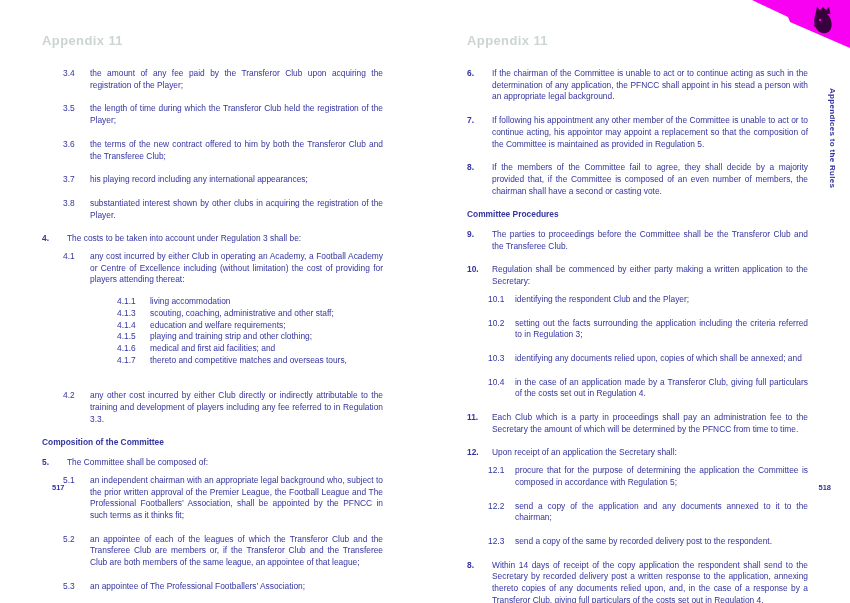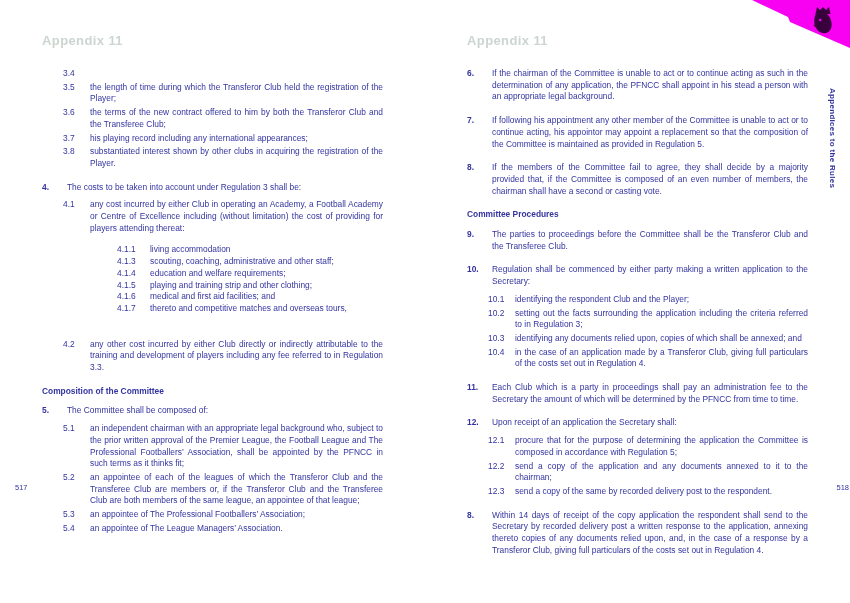--- a/index.html
+++ b/index.html
@@ -21,51 +21,52 @@
   .clause{display:flex}
   .clause .num{flex:0 0 auto}
   .clause .txt{flex:1 1 auto;text-align:justify}
   .l1 > .num{width:25px;font-weight:bold}
   .l2{padding-left:21px}
   .l2 > .num{width:27px}
   .l3{padding-left:75px}
   .l3 > .num{width:33px}
   .heading{font-weight:bold;margin-top:12px}
   .l1{margin-top:12px}
-  .l2{margin-top:2px}
+  .l2{margin-top:12px}
   .l1 + .l2{margin-top:6px}
   .l2 + .l3{margin-top:10px}
   .l3 + .l2{margin-top:24px}
   .heading + .l1{margin-top:8px}
   .page-body > :first-child{margin-top:0}
   .page-num{
-    position:absolute;bottom:11px;font-size:7.5px;font-weight:normal;color:#3434a0;
+    position:absolute;bottom:11px;font-size:7.5px;font-weight:bold;color:#3434a0;margin-left:37px;
   }
   .page-num.left{left:15px}
-  .page-num.right{right:1px}
+  .page-num.right{right:19px}
   .banner-svg{position:absolute;top:0;left:740px;width:110px;height:50px;display:block}
   .lion-svg{position:absolute;top:7px;left:812px;width:22px;height:27px;display:block}
   .side-label{
     position:absolute;top:88px;right:13px;
     writing-mode:vertical-rl;
     font-size:8px;font-weight:bold;letter-spacing:.3px;color:#3434a0;
     white-space:nowrap;
   }
 </style>
 </head>
 <body>
 
 <div class="spread">
 
   <div class="page">
     <div class="page-inner">
       <div class="appendix-header">Appendix 11</div>
       <div class="page-body">
           <div class="clause l2">
             <span class="num">3.4</span>
+            <span class="txt">the amount of any fee paid by the Transferor Club upon acquiring the registration of the Player;</span>
           </div>
           <div class="clause l2">
             <span class="num">3.5</span>
             <span class="txt">the length of time during which the Transferor Club held the registration of the Player;</span>
           </div>
           <div class="clause l2">
             <span class="num">3.6</span>
             <span class="txt">the terms of the new contract offered to him by both the Transferor Club and the Transferee Club;</span>
           </div>
           <div class="clause l2">

